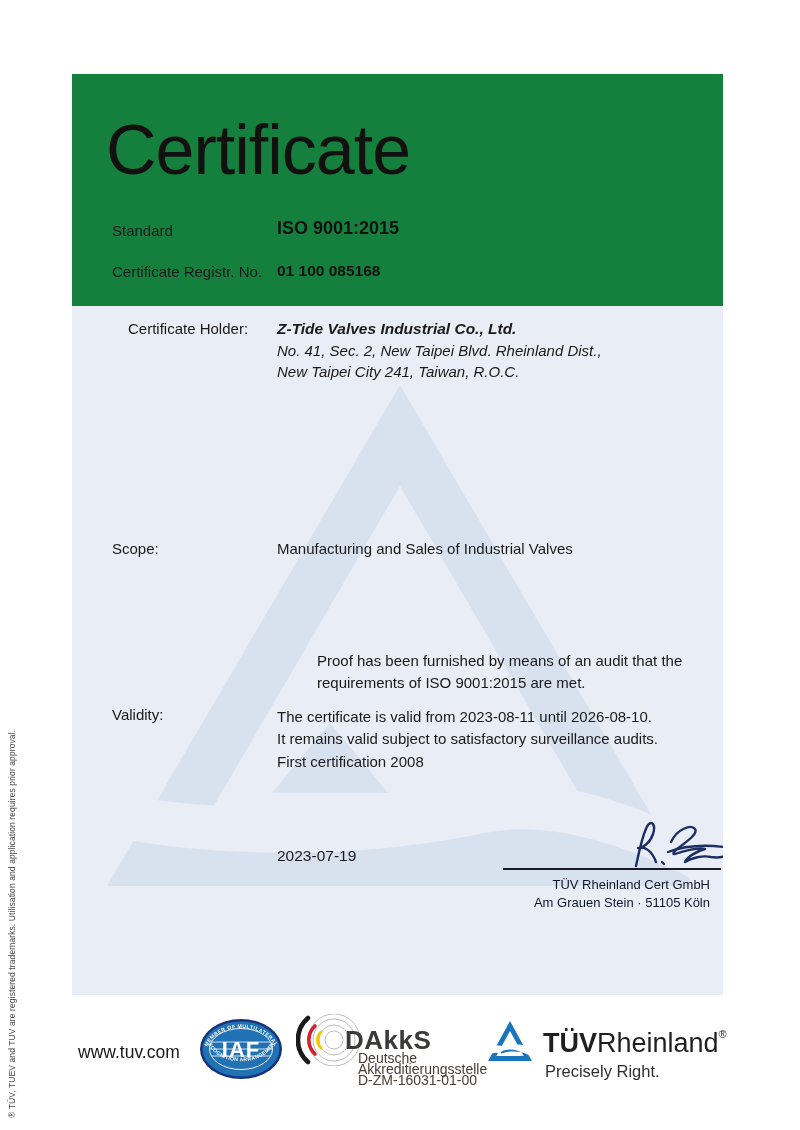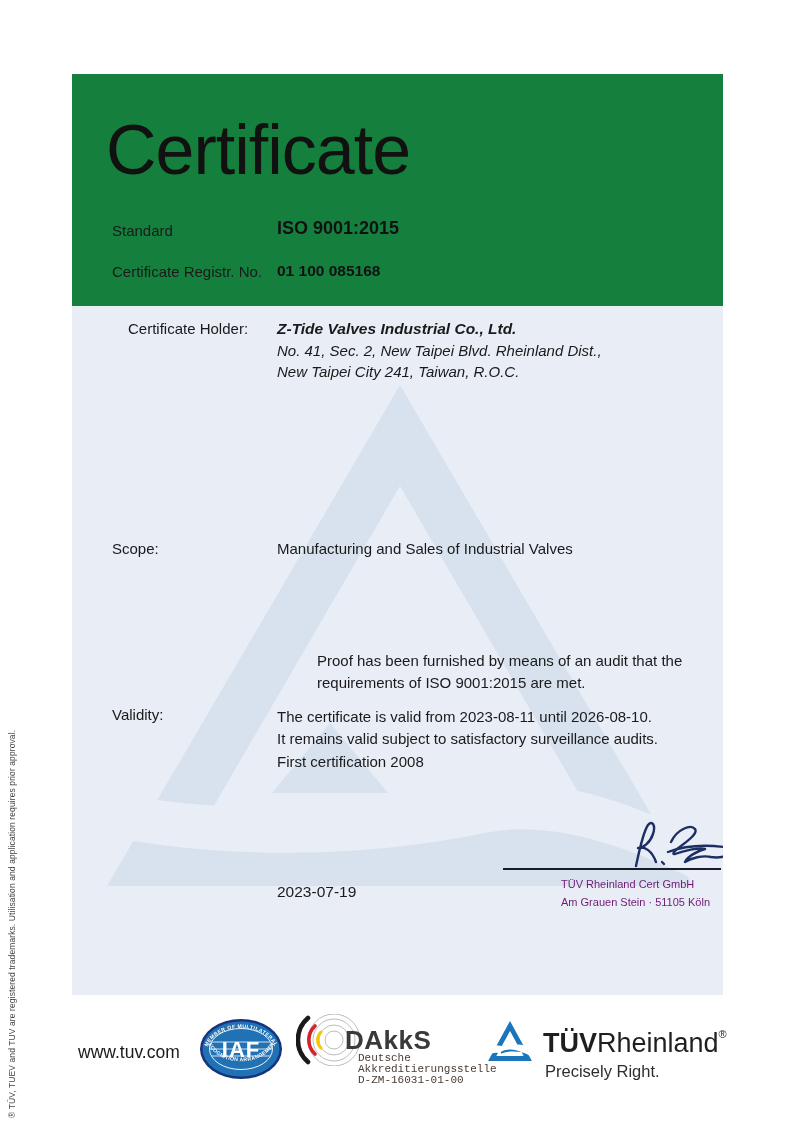--- a/index.html
+++ b/index.html
@@ -23,29 +23,29 @@
   
   #watermark{left:33px;top:77px;}
   #holder-label{left:56px;top:14px;}
   #holder-block{left:205px;top:12px;font-size:15px;line-height:21.5px;font-style:italic;}
   #holder-block .name{font-weight:bold;font-size:15.5px;}
   #scope-label{left:40px;top:234px;}
   #scope-value{left:205px;top:234px;font-size:15px;}
   #proof-block{left:205px;top:344px;font-size:15px;line-height:22px;margin-left:40px;}
   #validity-label{left:40px;top:400px;}
   #validity-block{left:205px;top:400px;font-size:15px;line-height:22.3px;}
-  #issue-date{left:205px;top:541px;font-size:15.5px;margin-top:36px;}
+  #issue-date{left:205px;top:541px;font-size:15.5px;}
   #signature{left:486px;top:512px;}
   #sig-line{left:431px;top:562px;width:218px;height:2px;background:#1b1b28;}
-  #issuer-block{right:13px;top:570px;font-size:11px;line-height:17.5px;text-align:left;color:#701a75;}
+  #issuer-block{right:13px;top:570px;font-size:13px;line-height:17.5px;text-align:right;color:#0f172a;}
   
   #website{left:78px;top:1042px;font-size:17.5px;}
   #iaf-logo{left:199px;top:1018px;}
   #dakks-logo{left:296px;top:1014px;}
-  #dakks-sub{left:358px;top:1053px;font-size:11px;line-height:10.8px;color:#4a3b33;font-family:Liberation Mono, monospace;}
+  #dakks-sub{left:358px;top:1053px;font-size:14px;line-height:10.8px;color:#4a3b33;}
   #tuv-logo{left:487px;top:1020px;}
   #tuv-brand{left:543px;top:1028px;font-size:27px;color:#1f1f1f;white-space:nowrap;}
   #tuv-brand .b{font-weight:bold;}
   #tuv-brand .r{font-size:11px;vertical-align:14px;}
   #tuv-tagline{left:545px;top:1062px;font-size:16.5px;color:#2e2e2e;}
   
   #side-note{
     left:7px;top:1118px;transform:rotate(-90deg);transform-origin:0 0;
     font-size:8.5px;color:#444;white-space:nowrap;letter-spacing:.1px;
   }

